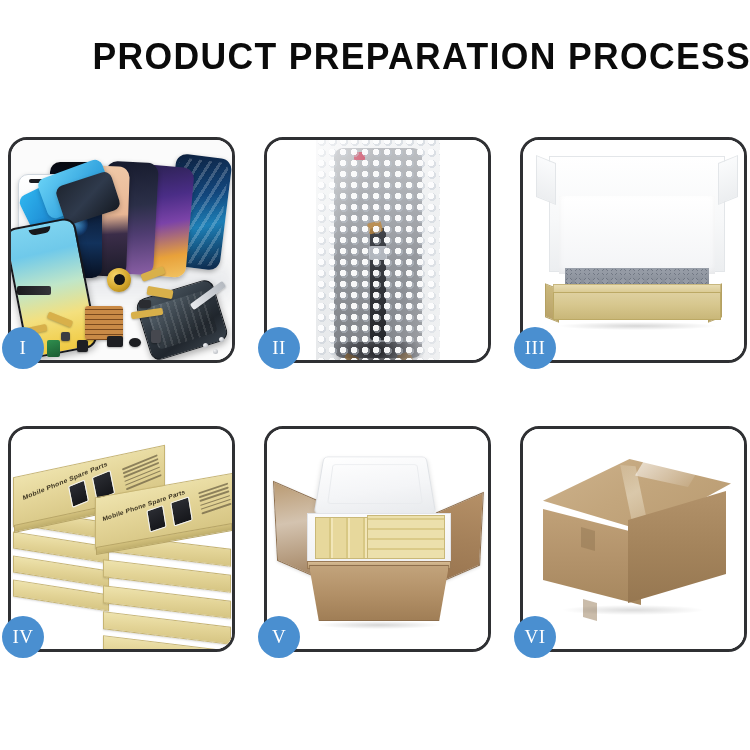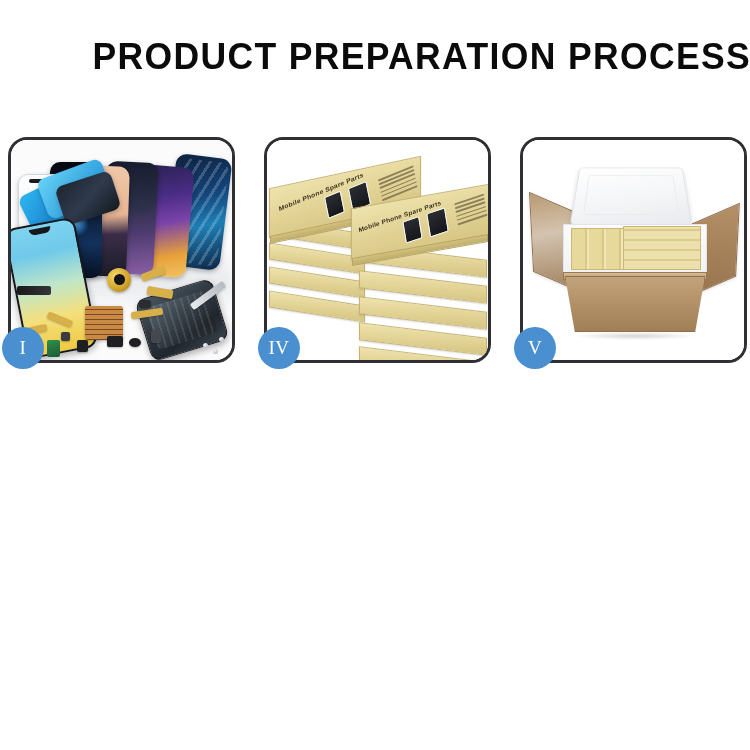--- a/index.html
+++ b/index.html
@@ -455,21 +455,51 @@
         <div class="chip c6"></div>
         <div class="board"></div>
         <div class="screw s1"></div>
         <div class="screw s2"></div>
         <div class="screw s3"></div>
         <div class="tweez"></div>
       </div>
       <div class="badge">I</div>
     </div>
 
-
+    <div class="card">
+      <div class="card-inner p2">
+        <div class="wrap">
+          <div class="lcd"></div>
+          <div class="lcd-red"></div>
+          <div class="cable"></div>
+          <div class="connector"></div>
+          <div class="goldtab gt1"></div>
+          <div class="goldtab gt2"></div>
+          <div class="goldtab gt3"></div>
+          <div class="tangle"></div>
+          <div class="bubbles"></div>
+          <div class="glare"></div>
+        </div>
+      </div>
+      <div class="badge">II</div>
+    </div>
+
+    <div class="card">
+      <div class="card-inner p3">
+        <div class="lidback"></div>
+        <div class="foam"></div>
+        <div class="contents"></div>
+        <div class="sideL"></div>
+        <div class="sideR"></div>
+        <div class="boxrim"></div>
+        <div class="boxfront"></div>
+        <div class="shadow"></div>
+      </div>
+      <div class="badge">III</div>
+    </div>
 
     <div class="card">
       <div class="card-inner p4">
         <div class="stack">
 
           <div class="kbox" style="left:2px;  top:78px;  width:96px; height:17px; transform:skewY(9deg);"></div>
           <div class="kbox" style="left:2px;  top:102px; width:96px; height:17px; transform:skewY(9deg);"></div>
           <div class="kbox" style="left:2px;  top:126px; width:96px; height:17px; transform:skewY(9deg);"></div>
           <div class="kbox" style="left:2px;  top:150px; width:96px; height:17px; transform:skewY(9deg);"></div>
 
@@ -522,15 +552,28 @@
         <div class="foambody"></div>
         <div class="kfill"></div>
         <div class="kfill2"></div>
         <div class="cartonEdge"></div>
         <div class="cartonFront"></div>
         <div class="shadow"></div>
       </div>
       <div class="badge">V</div>
     </div>
 
+    <div class="card">
+      <div class="card-inner p6">
+        <div class="top"></div>
+        <div class="tape"></div>
+        <div class="sheen"></div>
+        <div class="left"></div>
+        <div class="right"></div>
+        <div class="seamL"></div>
+        <div class="seamB"></div>
+        <div class="shadow"></div>
+      </div>
+      <div class="badge">VI</div>
+    </div>
 
   </div>
 </div>
 
 </body></html>

